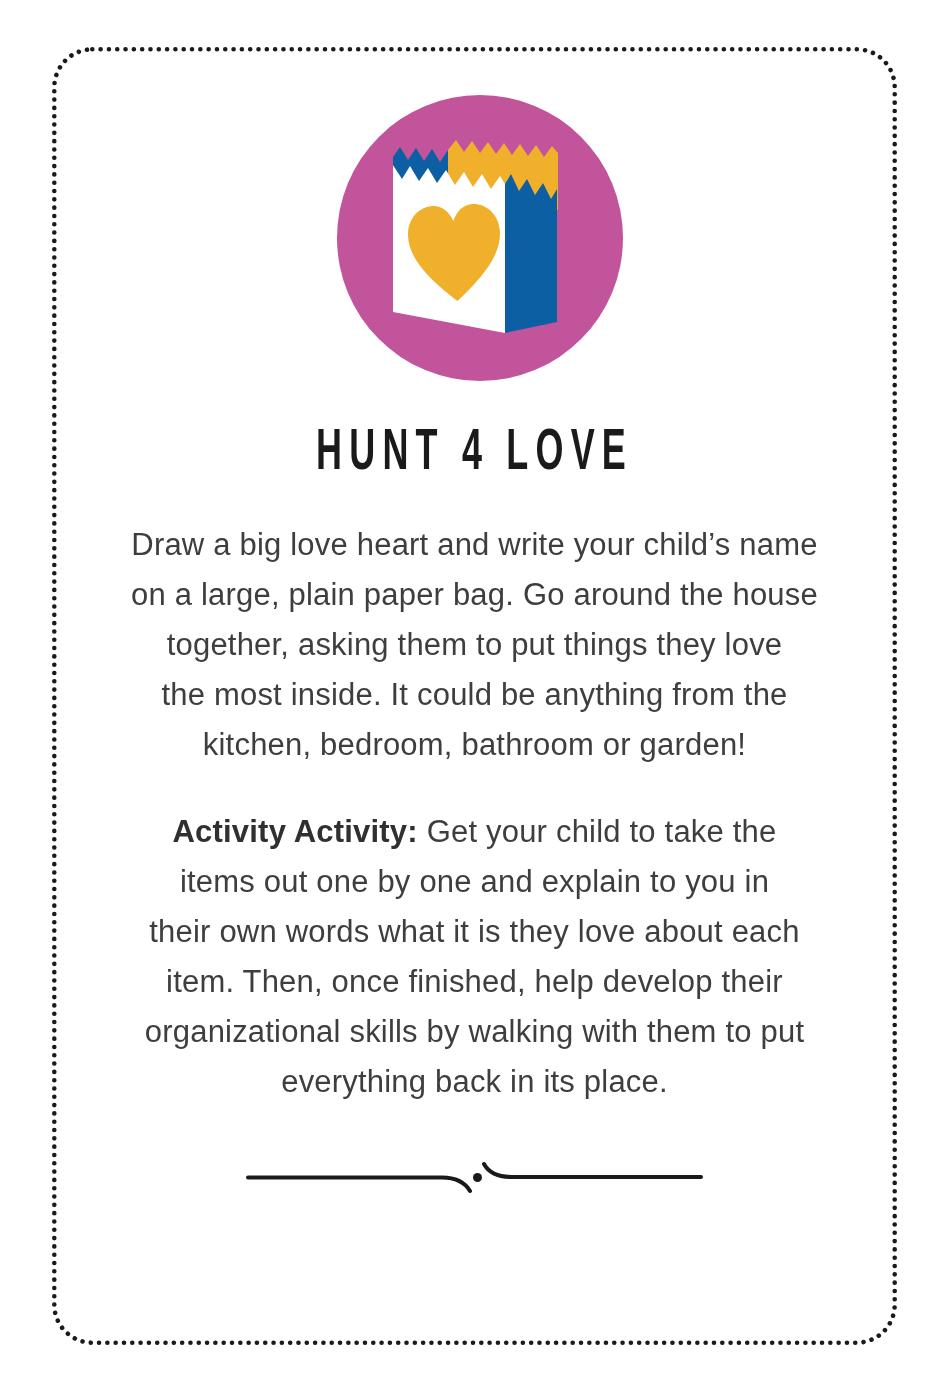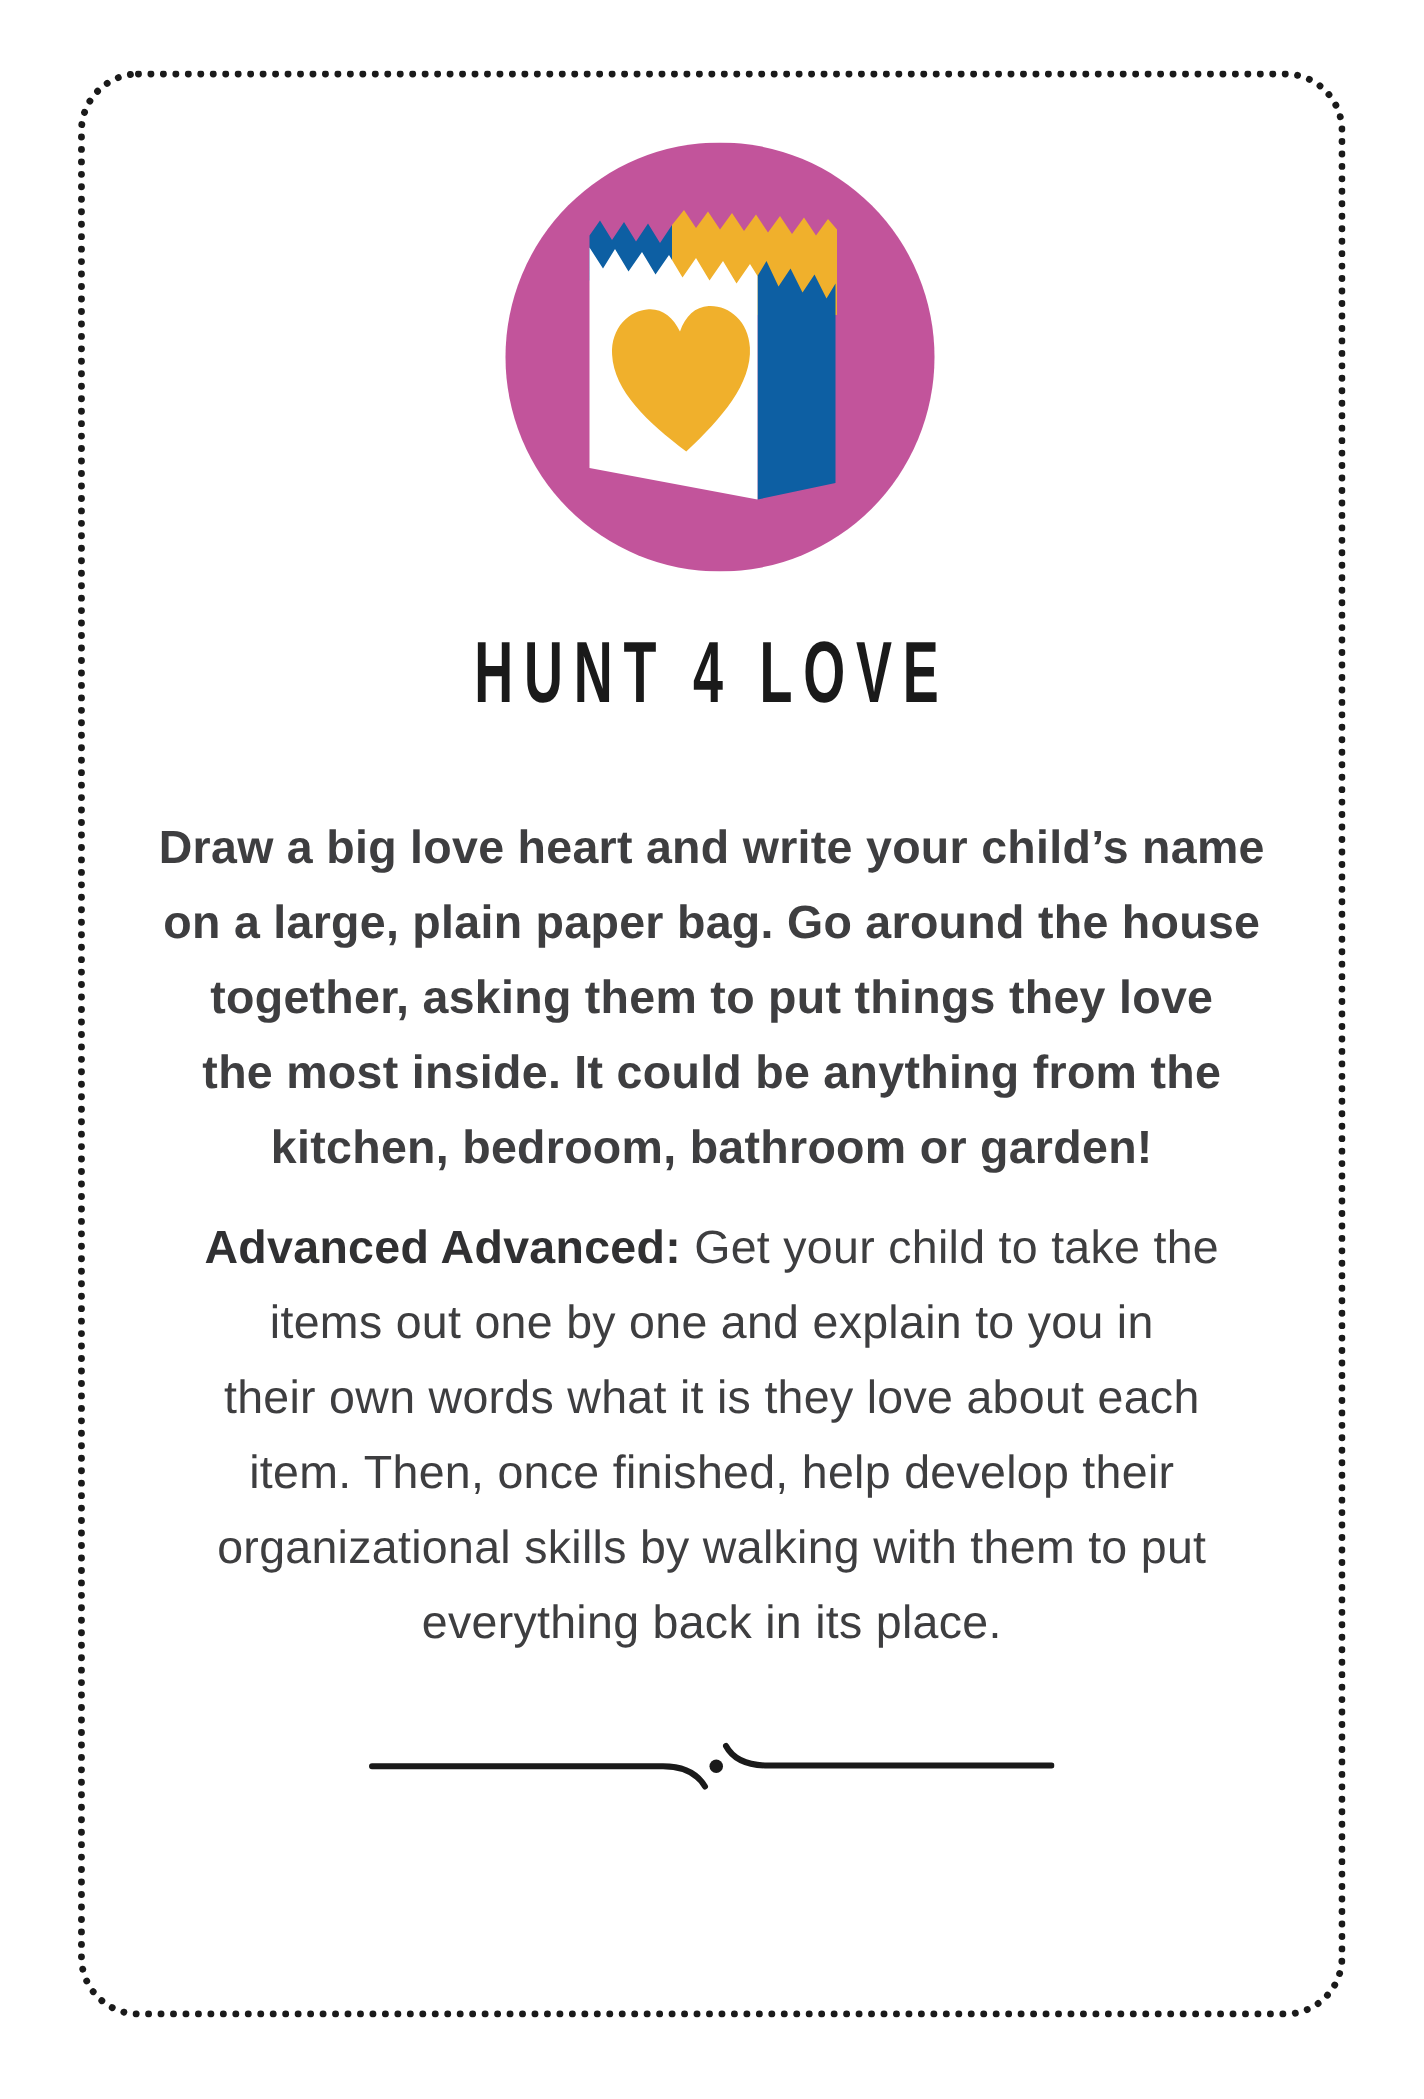--- a/index.html
+++ b/index.html
@@ -29,21 +29,21 @@
   }
 
   .para {
     position: absolute; left: 64px; width: 821px;
     text-align: center;
     font-size: 31px; line-height: 50px;
     color: #3E3E40;
     white-space: pre-line;
     letter-spacing: 0.2px;
   }
-  .para-1 { top: 540px; font-weight: bold; }
+  .para-1 { top: 520px; }
   .para-2 { top: 807px; }
   .para-2 strong { font-weight: bold; color: #303032; }
 
   .divider { position: absolute; left: 246px; top: 1157px; }
 </style>
 </head>
 <body>
 
 <svg class="border-svg" width="845" height="1298" viewBox="0 0 845 1298">
   <rect x="2.3" y="2.3" width="840.4" height="1293.4" rx="38" fill="none" stroke="#1A1A1A" stroke-width="4.6" stroke-linecap="round" stroke-dasharray="0.01 8.3"></rect>
@@ -61,21 +61,21 @@
 </div>
 
 <div class="card-title"><span class="squeeze">HUNT 4 LOVE</span></div>
 
 <p class="para para-1">Draw a big love heart and write your child’s name
 on a large, plain paper bag. Go around the house
 together, asking them to put things they love
 the most inside. It could be anything from the
 kitchen, bedroom, bathroom or garden!</p>
 
-<p class="para para-2"><strong>Advanced Advanced:</strong><span> Get your child to take the
+<p class="para para-2"><strong>Activity Activity:</strong><span> Get your child to take the
 items out one by one and explain to you in
 their own words what it is they love about each
 item. Then, once finished, help develop their
 organizational skills by walking with them to put
 everything back in its place.</span></p>
 
 <svg class="divider" width="457" height="40" viewBox="0 0 457 40">
   <path d="M2,20.5 L196,20.5 Q216,20.5 224,34" fill="none" stroke="#1A1A1A" stroke-width="4" stroke-linecap="round"></path>
   <circle cx="231.5" cy="20.5" r="4.5" fill="#1A1A1A"></circle>
   <path d="M238,7 Q245,20 266,20 L455,20" fill="none" stroke="#1A1A1A" stroke-width="4" stroke-linecap="round"></path>

